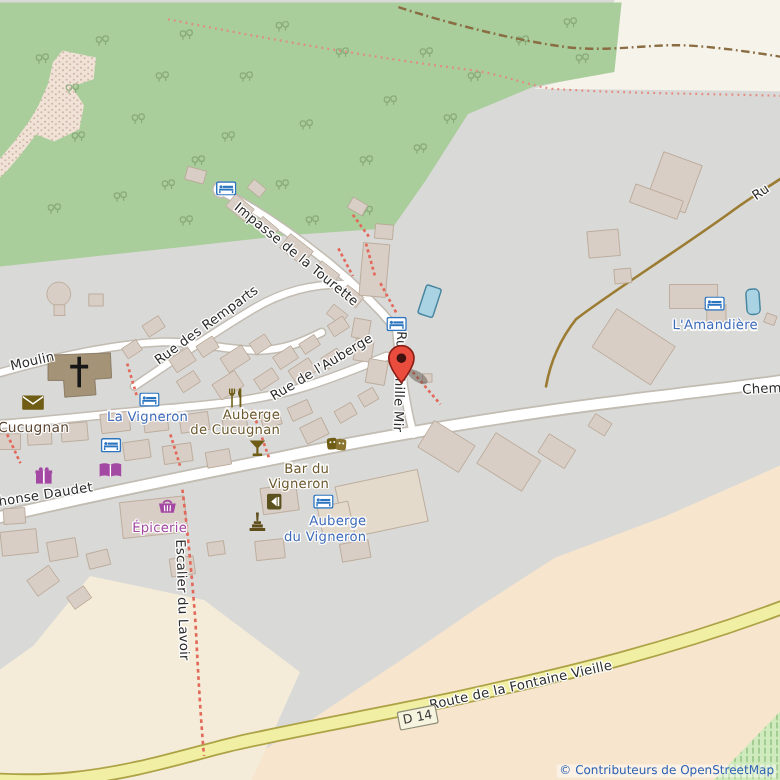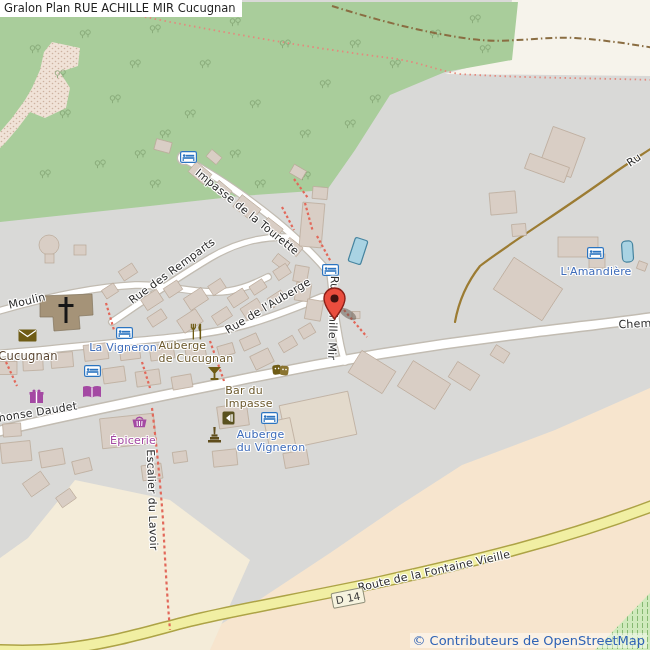--- a/index.html
+++ b/index.html
@@ -6,28 +6,28 @@
   .map{position:relative;width:650px;height:650px;overflow:hidden;background:#d9d9d7;font-family:"DejaVu Sans",sans-serif}
   .base{position:absolute;left:0;top:0;z-index:1}
   .ic{position:absolute;z-index:20;line-height:0}
   .lbl{position:absolute;z-index:30;font-size:11px;color:#2c2c2c;white-space:nowrap;
        transform:translate(-50%,-50%) rotate(var(--r,0deg));letter-spacing:.2px;
        text-shadow:-1px 0 rgba(255,255,255,.9),1px 0 rgba(255,255,255,.9),0 -1px rgba(255,255,255,.9),0 1px rgba(255,255,255,.9),-1px -1px rgba(255,255,255,.8),1px 1px rgba(255,255,255,.8),1px -1px rgba(255,255,255,.8),-1px 1px rgba(255,255,255,.8)}
   .lbl.place{color:#5a4632;font-size:11.5px}
   .lbl.blue{color:#3e6cba}
   .lbl.amber{color:#6d5a2e}
   .lbl.purple{color:#a449a3}
-  .lbl.two{white-space:pre-line;text-align:left;line-height:1.2}
+  .lbl.two{white-space:pre-line;text-align:right;line-height:1.2}
   .roadref{position:absolute;z-index:30;transform:translate(-50%,-50%) rotate(-11deg);
        background:#f6f3df;border:1px solid #8d8d78;border-radius:2px;font-size:10.5px;
        color:#3a3a3a;padding:0 3px;line-height:14px}
   .marker{position:absolute;left:323px;top:287px;z-index:40}
   .titlebar{position:absolute;left:0;top:0;z-index:50;background:#ffffff;padding:1px 6px 2px 4px;
        font-size:11.5px;color:#1f1f1f}
-  .attribution{position:absolute;right:3px;bottom:2px;z-index:50;font-size:13px;color:#2f63b5;
+  .attribution{position:absolute;right:3px;bottom:2px;z-index:50;font-size:10px;color:#2f63b5;
        background:rgba(255,255,255,.45);padding:0 2px}
 </style>
 </head>
 <body>
 
 <div class="map">
 
   <svg class="base" width="650" height="650" viewBox="0 0 650 650">
     <defs>
       <pattern id="scree" width="6" height="5" patternUnits="userSpaceOnUse">
@@ -334,29 +334,28 @@
   <div class="lbl" style="left:152px;top:500px;--r:88deg">Escalier du Lavoir</div>
   <div class="lbl" style="left:635px;top:324px;--r:-3deg">Chem</div>
   <div class="lbl" style="left:634px;top:160px;--r:-35deg">Ru</div>
   <div class="lbl" style="left:434px;top:571px;--r:-12.5deg">Route de la Fontaine Vieille</div>
 
   <div class="lbl place" style="left:28px;top:356px">Cucugnan</div>
   <div class="lbl blue" style="left:123px;top:347px">La Vigneron</div>
   <div class="lbl amber two" style="left:196px;top:352px">Auberge
 de Cucugnan</div>
   <div class="lbl amber two" style="left:249px;top:397px">Bar du
-Impasse</div>
+Vigneron</div>
   <div class="lbl blue two" style="left:271px;top:441px">Auberge
 du Vigneron</div>
   <div class="lbl purple" style="left:133px;top:440px">Épicerie</div>
   <div class="lbl blue" style="left:596px;top:271px">L'Amandière</div>
 
   <div class="roadref" style="left:348px;top:598px">D 14</div>
 
   <div class="marker"><svg width="23" height="33" viewBox="0 0 23 33">
         <path d="M11.5 1 C5.7 1 1 5.7 1 11.5 C1 19.5 11.5 32 11.5 32 C11.5 32 22 19.5 22 11.5 C22 5.7 17.3 1 11.5 1 Z" fill="#ea4d3e" stroke="#8c2018" stroke-width="1.4"></path>
         <circle cx="11.5" cy="11.5" r="4" fill="#401210"></circle>
       </svg></div>
 
-  <div class="titlebar">Gralon Plan RUE ACHILLE MIR Cucugnan</div>
 
   <div class="attribution">© Contributeurs de OpenStreetMap</div>
 </div>
 
 </body></html>

